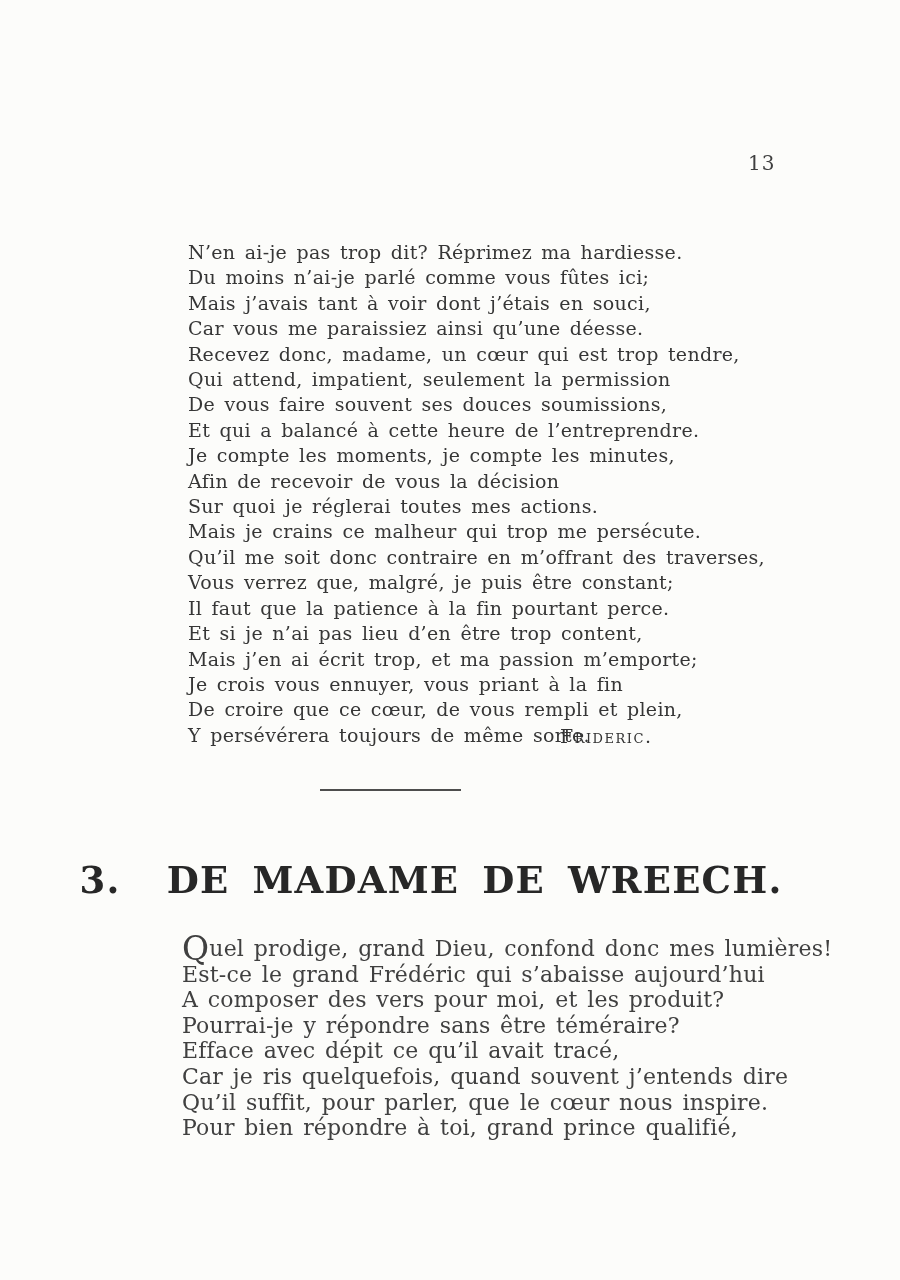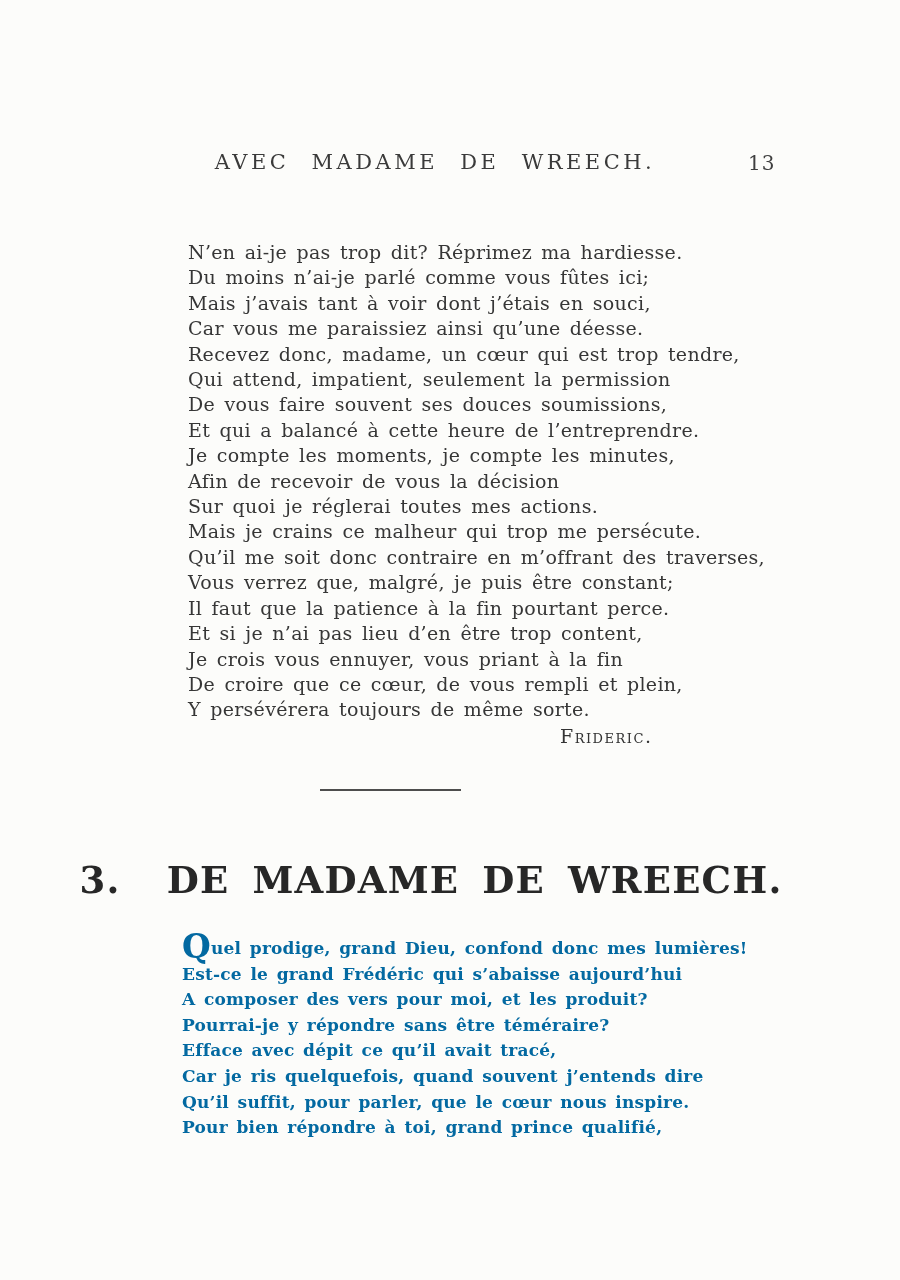--- a/index.html
+++ b/index.html
@@ -92,59 +92,59 @@
     word-spacing: 9px;
     color: #272727;
     white-space: pre;
   }
 
   
   .poem-2 {
     position: absolute;
     top: 936px;
     left: 182px;
-    font-size: 17px;
+    font-size: 22px;
     line-height: 25.6px;
     letter-spacing: 0.2px;
     word-spacing: 2.5px;
-    font-weight: bold;
-    color: #0369a1;
+    font-weight: normal;
+    color: #404040;
     white-space: nowrap;
   }
   .poem-2 .line:first-child::first-letter {
     font-size: 33px;
     line-height: 0;
     vertical-align: -4px;
   }
 </style>
 </head>
 <body>
 
 <div class="page">
 
-  <div class="head-title">AVEC MADAME DE WREECH.</div>
   <div class="page-number">13</div>
 
   <div class="poem poem-1">
     <div class="line">N’en ai-je pas trop dit? Réprimez ma hardiesse.</div>
     <div class="line">Du moins n’ai-je parlé comme vous fûtes ici;</div>
     <div class="line">Mais j’avais tant à voir dont j’étais en souci,</div>
     <div class="line">Car vous me paraissiez ainsi qu’une déesse.</div>
     <div class="line">Recevez donc, madame, un cœur qui est trop tendre,</div>
     <div class="line">Qui attend, impatient, seulement la permission</div>
     <div class="line">De vous faire souvent ses douces soumissions,</div>
     <div class="line">Et qui a balancé à cette heure de l’entreprendre.</div>
     <div class="line">Je compte les moments, je compte les minutes,</div>
     <div class="line">Afin de recevoir de vous la décision</div>
     <div class="line">Sur quoi je réglerai toutes mes actions.</div>
     <div class="line">Mais je crains ce malheur qui trop me persécute.</div>
     <div class="line">Qu’il me soit donc contraire en m’offrant des traverses,</div>
     <div class="line">Vous verrez que, malgré, je puis être constant;</div>
     <div class="line">Il faut que la patience à la fin pourtant perce.</div>
     <div class="line">Et si je n’ai pas lieu d’en être trop content,</div>
+    <div class="line">Mais j’en ai écrit trop, et ma passion m’emporte;</div>
     <div class="line">Je crois vous ennuyer, vous priant à la fin</div>
     <div class="line">De croire que ce cœur, de vous rempli et plein,</div>
     <div class="line">Y persévérera toujours de même sorte.</div>
   </div>
 
   <div class="signature">Frideric.</div>
 
   <div class="divider"></div>
 
   <h2 class="section-heading">3.  DE MADAME DE WREECH.</h2>

